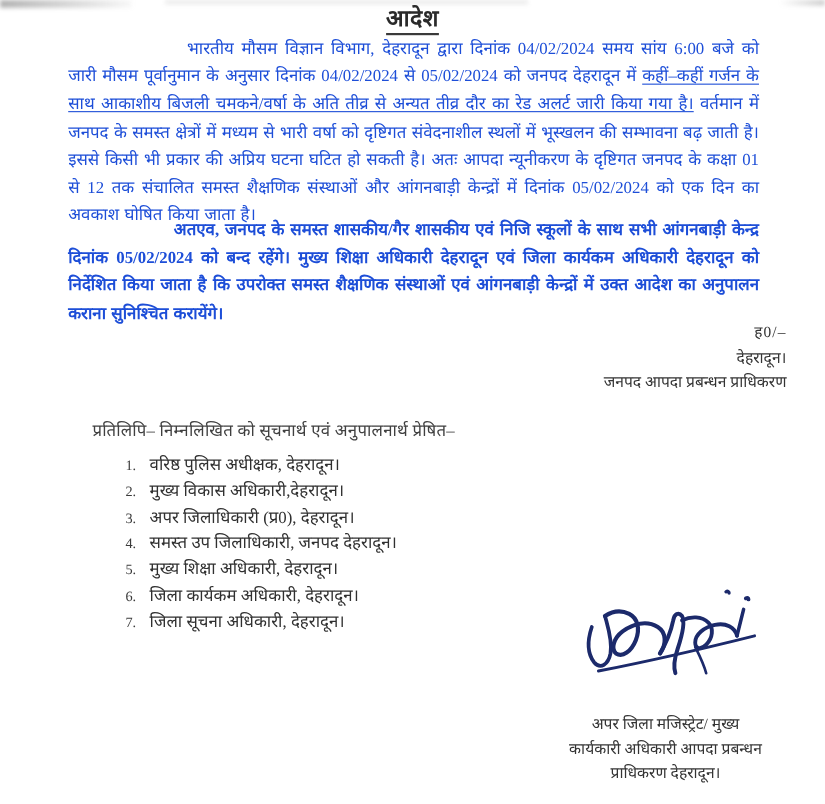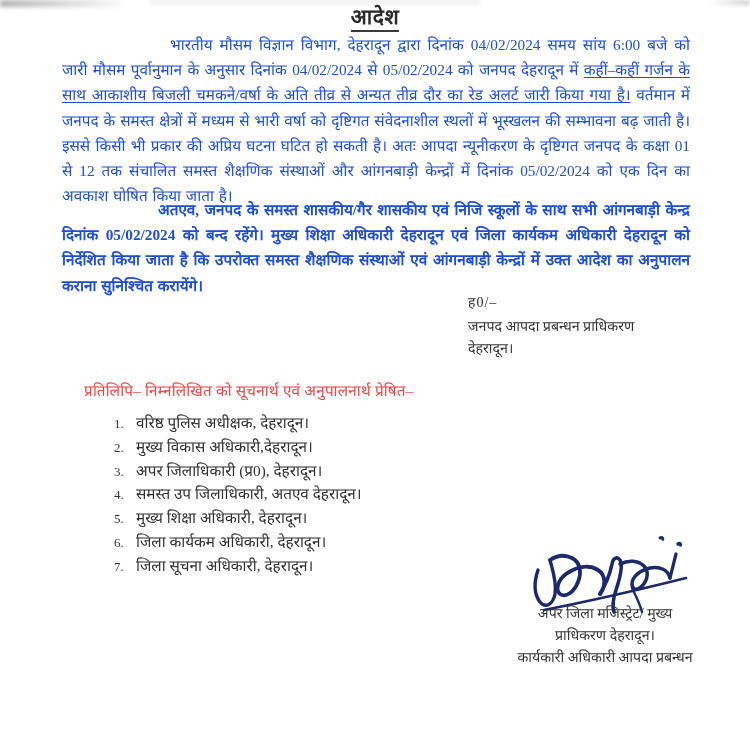--- a/index.html
+++ b/index.html
@@ -100,40 +100,40 @@
   .para u, .underline-run {
     text-decoration: underline;
     text-underline-offset: 2px;
   }
 
   .p1 { top: 32px; }
   .p2 { top: 197px; }
 
   .sig-block-1 {
     position: absolute;
-    left: 468px;
+    left: 455px;
     top: 292px;
     width: 260px;
-    text-align: left;
+    text-align: right;
     font-size: 14.2px;
     line-height: 22px;
     color: #343434;
   }
   .sig-block-1 .ho {
     font-size: 14px;
     letter-spacing: 1px;
     margin-bottom: 1px;
   }
 
   .copy-header {
     position: absolute;
     left: 84px;
     top: 380px;
     font-size: 15.3px;
-    color: #ef4444;
+    color: #404040;
     letter-spacing: 0.2px;
   }
 
   .copy-list {
     position: absolute;
     left: 112px;
     top: 409px;
     margin: 2px;
     padding: 0;
     list-style: none;
@@ -162,21 +162,21 @@
     top: 530px;
     width: 190px;
     height: 105px;
     pointer-events: none;
   }
   .signature-wrap svg { display: block; }
 
   .sig-block-2 {
     position: absolute;
     left: 470px;
-    top: 602px;
+    top: 648px;
     width: 270px;
     text-align: center;
     font-size: 14.2px;
     line-height: 22px;
     color: #343434;
   }
 </style>
 </head>
 <body>
 
@@ -195,38 +195,38 @@
     <div class="para indent p1">
       <span>भारतीय मौसम विज्ञान विभाग, देहरादून द्वारा दिनांक  04/02/2024  समय सांय 6:00  बजे को जारी मौसम पूर्वानुमान के अनुसार दिनांक  04/02/2024  से  05/02/2024    को जनपद देहरादून में <span class="underline-run">कहीं–कहीं गर्जन के साथ आकाशीय बिजली चमकने/वर्षा के अति तीव्र से अन्यत तीव्र दौर का रेड अलर्ट जारी किया गया है।</span> वर्तमान में जनपद के समस्त क्षेत्रों में मध्यम से भारी वर्षा को दृष्टिगत संवेदनाशील स्थलों में भूस्खलन की सम्भावना बढ़ जाती है। इससे किसी भी प्रकार की अप्रिय घटना घटित हो सकती है। अतः आपदा न्यूनीकरण के दृष्टिगत जनपद के कक्षा 01 से 12 तक संचालित समस्त शैक्षणिक संस्थाओं और आंगनबाड़ी केन्द्रों में दिनांक   05/02/2024  को एक दिन का अवकाश घोषित किया जाता है।</span>
     </div>
 
     <div class="para indent2 p2">
       <span>अतएव, जनपद के समस्त शासकीय/गैर शासकीय एवं निजि स्कूलों के साथ सभी आंगनबाड़ी केन्द्र दिनांक 05/02/2024 को बन्द रहेंगे। मुख्य शिक्षा अधिकारी देहरादून एवं जिला कार्यकम अधिकारी देहरादून को निर्देशित किया जाता है कि उपरोक्त समस्त शैक्षणिक संस्थाओं एवं आंगनबाड़ी केन्द्रों में उक्त आदेश का अनुपालन कराना सुनिश्चित करायेंगे।</span>
     </div>
 
     <div class="sig-block-1">
       <div class="ho">ह0/–</div>
+      <div>देहरादून।</div>
       <div>जनपद आपदा प्रबन्धन प्राधिकरण</div>
-      <div>देहरादून।</div>
     </div>
 
     <div class="copy-header">प्रतिलिपि– निम्नलिखित को सूचनार्थ एवं अनुपालनार्थ प्रेषित–</div>
 
     <ul class="copy-list">
       <li>
         <span class="num">1.</span><span class="txt">वरिष्ठ पुलिस अधीक्षक, देहरादून।</span>
       </li>
       <li>
         <span class="num">2.</span><span class="txt">मुख्य विकास अधिकारी,देहरादून।</span>
       </li>
       <li>
         <span class="num">3.</span><span class="txt">अपर जिलाधिकारी (प्र0), देहरादून।</span>
       </li>
       <li>
-        <span class="num">4.</span><span class="txt">समस्त उप जिलाधिकारी, अतएव देहरादून।</span>
+        <span class="num">4.</span><span class="txt">समस्त उप जिलाधिकारी, जनपद देहरादून।</span>
       </li>
       <li>
         <span class="num">5.</span><span class="txt">मुख्य शिक्षा अधिकारी, देहरादून।</span>
       </li>
       <li>
         <span class="num">6.</span><span class="txt">जिला कार्यकम अधिकारी, देहरादून।</span>
       </li>
       <li>
         <span class="num">7.</span><span class="txt">जिला सूचना अधिकारी, देहरादून।</span>
       </li>
@@ -246,18 +246,18 @@
           <path d="M158 14 C159.5 13 160.5 13.5 160.5 15" stroke-width="3.4"></path>
           <path d="M140 8 C141.5 7 142.8 7.6 142.8 9.2" stroke-width="3"></path>
           <path d="M24 80 C60 73 110 62 166 48" stroke-width="2.6"></path>
           <path d="M112 58 C116 66 120 74 122 82" stroke-width="2.4"></path>
         </g>
       </svg>
     </div>
 
     <div class="sig-block-2">
       <div>अपर जिला मजिस्ट्रेट/ मुख्य</div>
+      <div>कार्यकारी अधिकारी आपदा प्रबन्धन</div>
       <div>प्राधिकरण देहरादून।</div>
-      <div>कार्यकारी अधिकारी आपदा प्रबन्धन</div>
     </div>
 
   </div>
 </div>
 
 </body></html>

